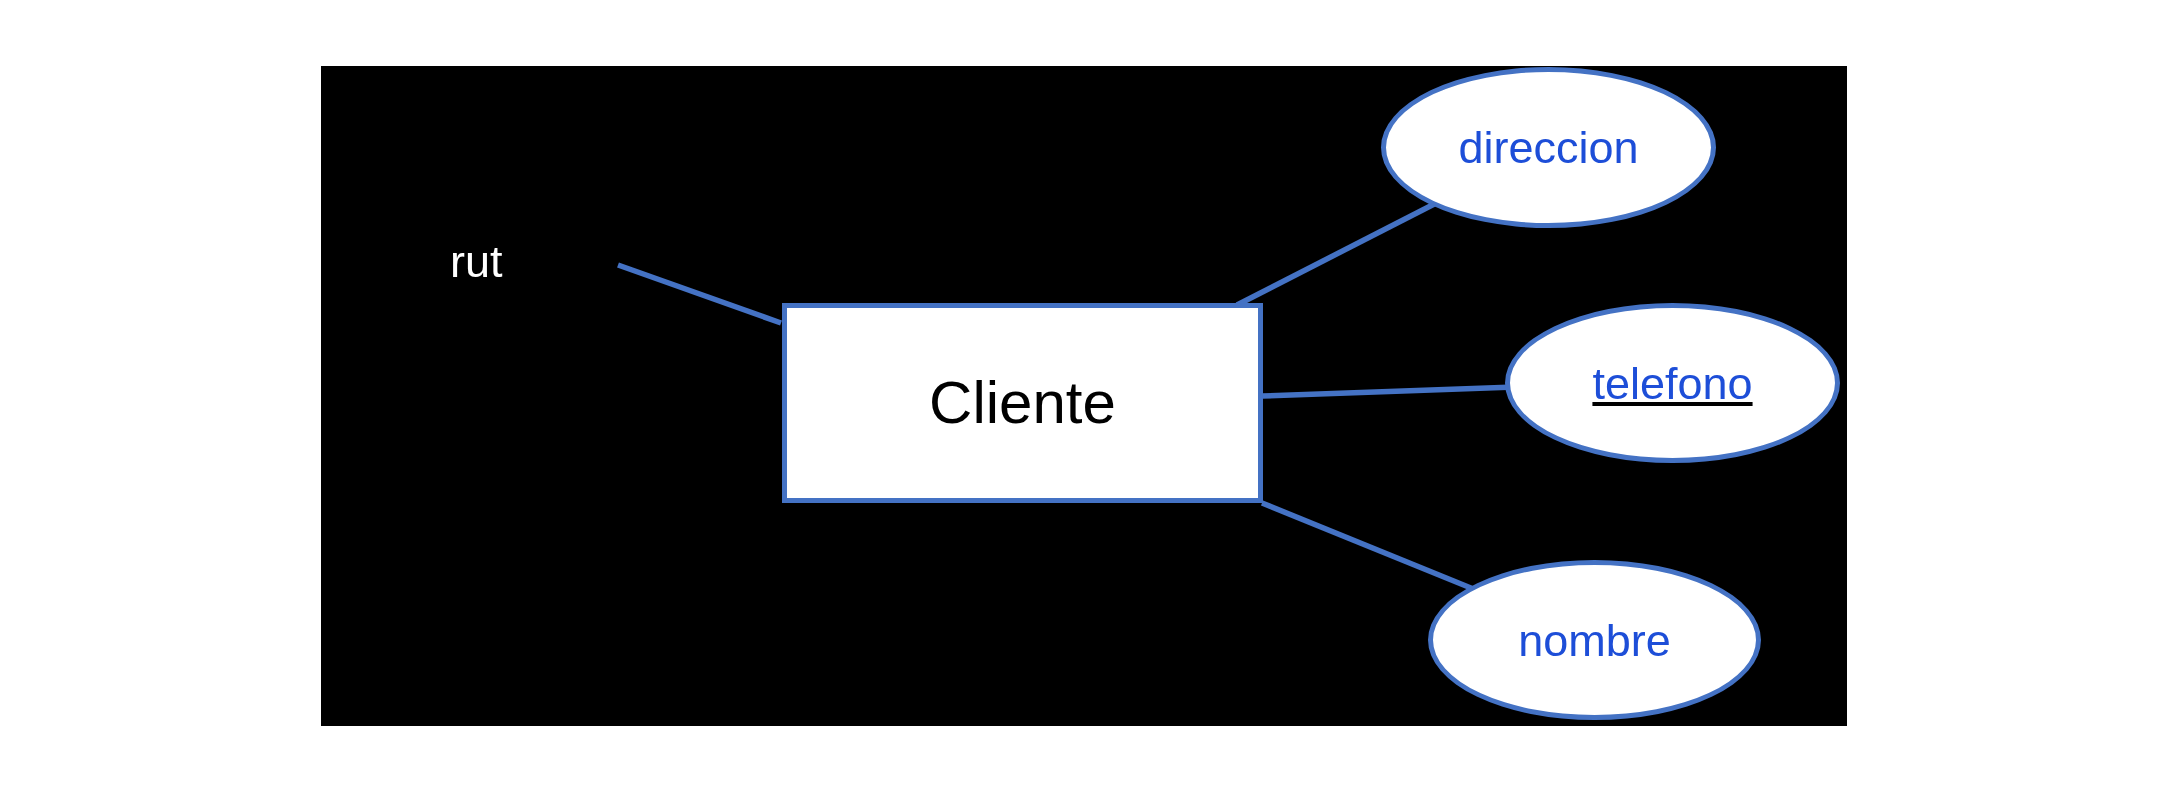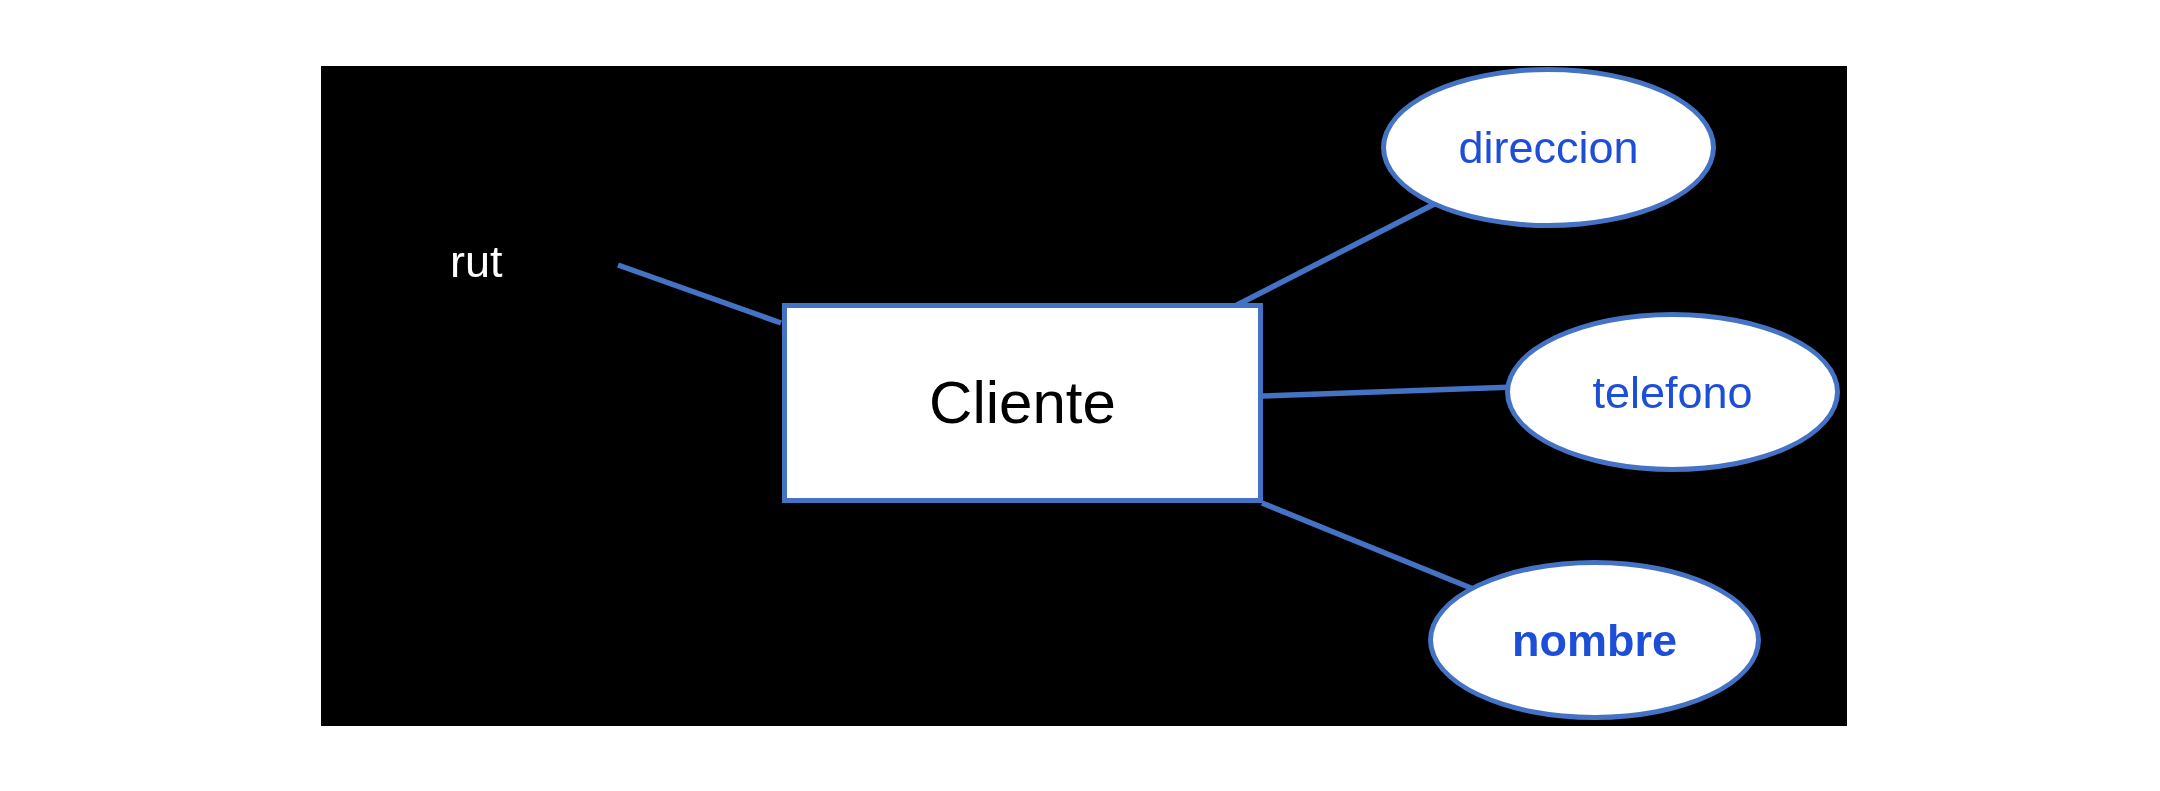--- a/index.html
+++ b/index.html
@@ -63,22 +63,22 @@
     display: flex;
     align-items: center;
     justify-content: center;
   }
   .attr-ellipse .label {
     font-size: 45px;
     color: #1d4ed8;
     line-height: 1;
   }
   .ellipse-direccion { left: 1381px; top: 67px;  width: 335px; height: 161px; }
-  .ellipse-telefono  { left: 1505px; top: 312px; width: 335px; height: 160px; }
-  .ellipse-nombre    { left: 1428px; top: 560px; width: 333px; height: 160px; font-weight: bold; }
+  .ellipse-telefono  { left: 1505px; top: 303px; width: 335px; height: 160px; text-decoration: underline; }
+  .ellipse-nombre    { left: 1428px; top: 560px; width: 333px; height: 160px; }
   .floating-label {
     position: absolute;
     left: 450px;
     top: 199px;
     font-size: 45px;
     color: #ffffff;
     line-height: 1;
     margin-top: 40px;
   }
 </style>

